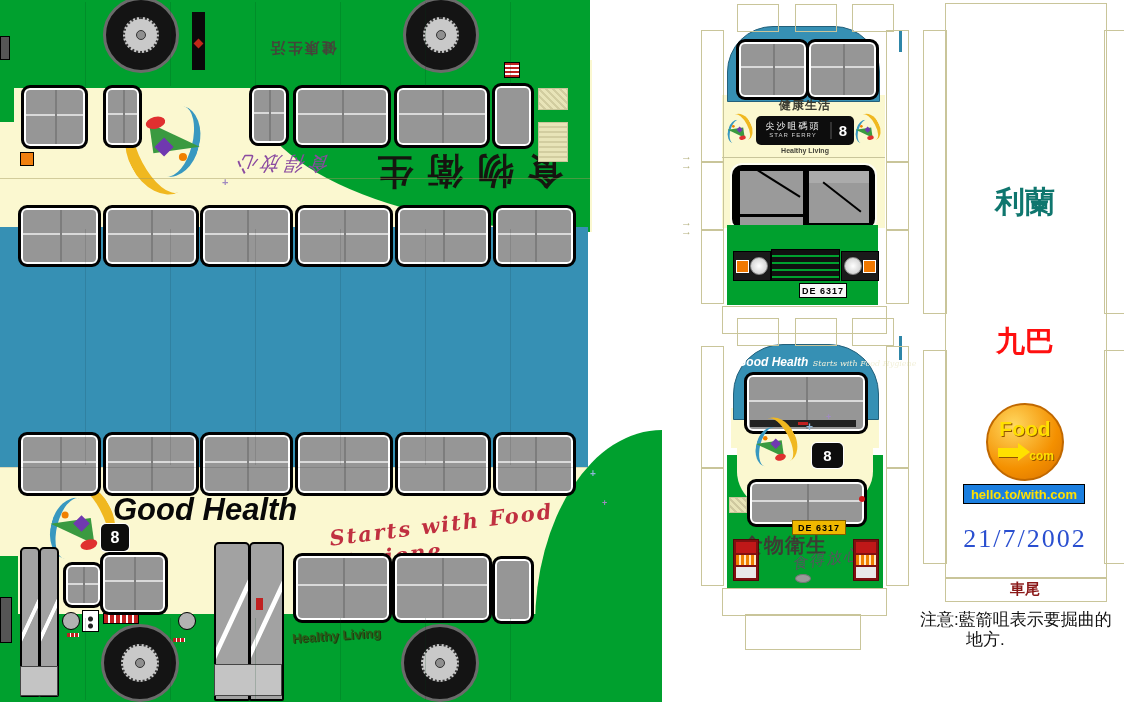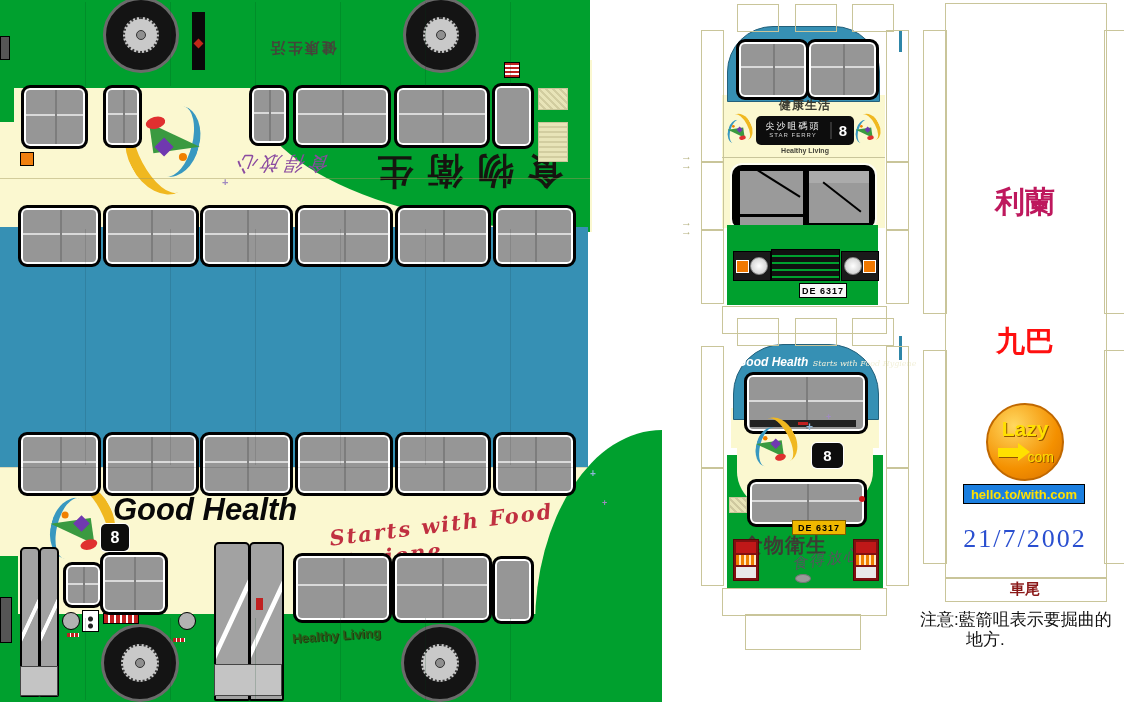--- a/index.html
+++ b/index.html
@@ -217,30 +217,30 @@
         <i class="tl-org"></i>
         <i class="tl-wht"></i>
       </div>
     <div class="abs" style="left:859px;top:496px;width:6px;height:6px;border-radius:50%;background:#d01818;"></div>
     <div class="abs" style="left:729px;top:497px;width:16px;height:14px;background:repeating-linear-gradient(45deg,#e8e4b8 0 3px,#cfc9a0 3px 5px);border:1px solid #c9c59a;"></div>
     <div class="abs" style="left:795px;top:574px;width:14px;height:7px;border:1px solid #777;border-radius:50%;background:#9a9a9a;"></div>
   </div>
 
   <div>
     <div class="tab" style="left:945px;top:3px;width:160px;height:574px;"></div>
-    <div class="abs" style="left:945px;top:185px;width:160px;text-align:center;font-size:30px;font-weight:bold;color:#be185d;line-height:1.12;">
+    <div class="abs" style="left:945px;top:185px;width:160px;text-align:center;font-size:30px;font-weight:bold;color:#0f766e;line-height:1.12;">
       <div>利蘭</div>
     </div>
     <div class="abs" style="left:945px;top:322px;width:160px;text-align:center;font-size:29px;font-weight:bold;color:#ff1010;">九巴</div>
 
     <div class="abs" style="left:986px;top:403px;width:74px;height:74px;border-radius:50%;background:radial-gradient(circle at 35% 28%,#ffd860,#f49000 60%,#d87000);border:2px solid #c06800;">
-      <div style="position:absolute;left:0;top:12px;width:100%;text-align:center;font-size:21px;font-weight:bold;color:#ffe000;text-shadow:1px 1px 0 #905400;">Lazy</div>
+      <div style="position:absolute;left:0;top:12px;width:100%;text-align:center;font-size:21px;font-weight:bold;color:#ffe000;text-shadow:1px 1px 0 #905400;">Food</div>
       <div style="position:absolute;left:10px;top:43px;width:20px;height:9px;background:#ffe000;box-shadow:1px 1px 0 #905400;"></div>
       <div style="position:absolute;left:30px;top:38px;width:0;height:0;border-top:9px solid transparent;border-bottom:9px solid transparent;border-left:12px solid #ffe000;"></div>
-      <div style="position:absolute;right:8px;top:44px;font-size:14px;font-weight:normal;color:#ffe000;text-shadow:1px 1px 0 #905400;">com</div>
+      <div style="position:absolute;right:8px;top:44px;font-size:12px;font-weight:bold;color:#ffe000;text-shadow:1px 1px 0 #905400;">com</div>
     </div>
     <div class="abs" style="left:963px;top:484px;width:120px;height:18px;background:#1b7fe0;border:1px solid #000;display:flex;align-items:center;justify-content:center;font-size:13px;font-weight:bold;color:#ffe000;">hello.to/with.com</div>
     <div class="abs" style="left:945px;top:524px;width:160px;text-align:center;font-size:26px;color:#2a4fd0;font-family:'Liberation Serif',serif;letter-spacing:2px;">21/7/2002</div>
 
     <div class="tab" style="left:945px;top:577px;width:160px;height:23px;"></div>
     <div class="abs" style="left:945px;top:580px;width:160px;text-align:center;font-size:15px;font-weight:bold;color:#8a1818;">車尾</div>
 
     <div class="abs" style="left:920px;top:608px;font-size:17px;color:#111;">注意:藍箭咀表示要掘曲的</div>
     <div class="abs" style="left:966px;top:628px;font-size:17px;color:#111;">地方.</div>
 

